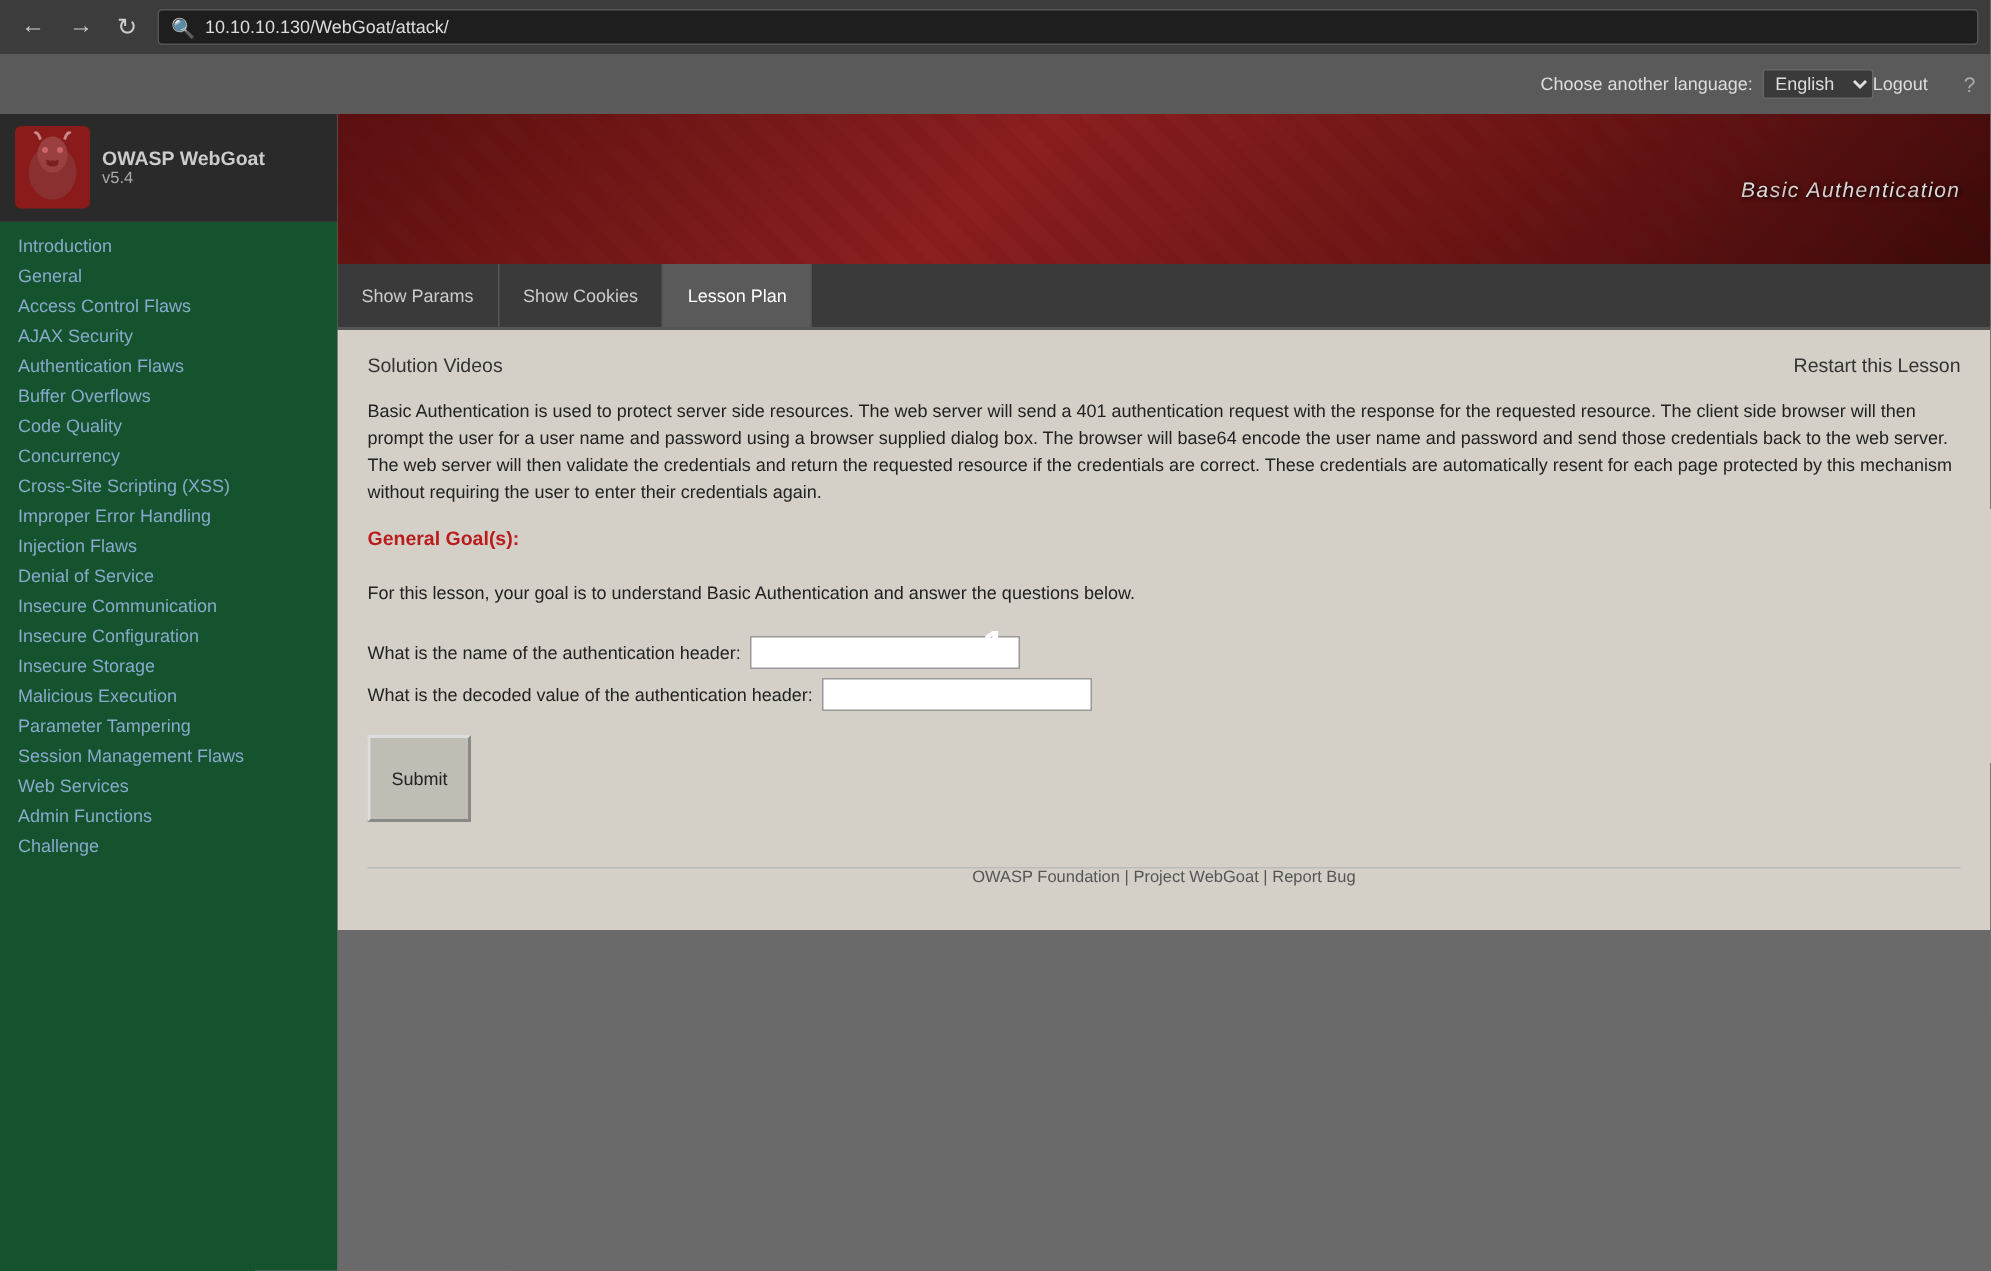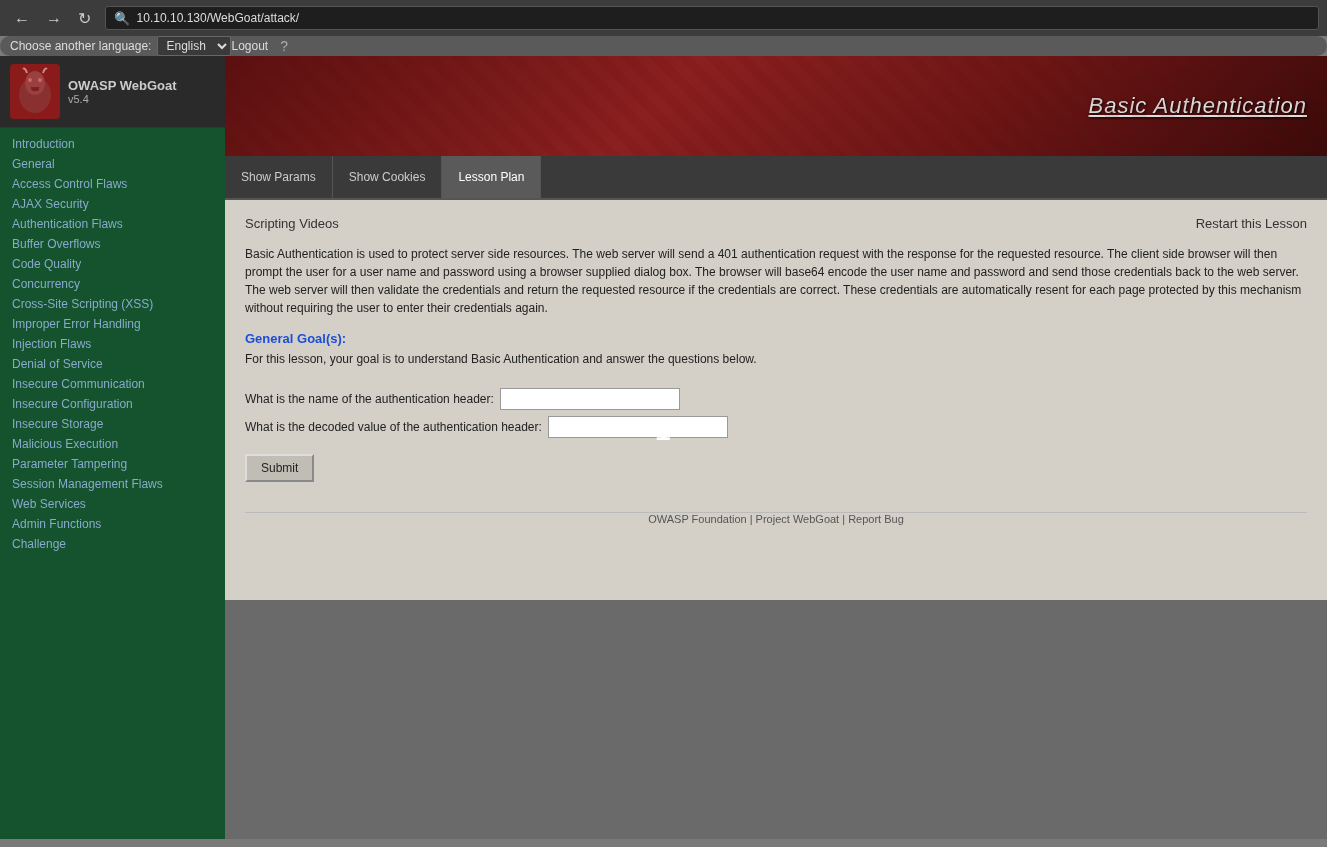--- a/index.html
+++ b/index.html
@@ -49,46 +49,45 @@
     }
     .search-icon-browser {
       color: #aaa;
       margin-right: 6px;
       font-size: 13px;
     }
 
     
     .top-bar {
       background: #5a5a5a;
-      height: 20px;
+      height: 40px;
       display: flex;
       align-items: center;
       padding: 0 10px;
-      justify-content: flex-start;
-      border-radius: 12px;
+      justify-content: flex-end;
     }
     .language-section {
       display: flex;
       align-items: center;
       gap: 6px;
       color: #ddd;
       font-size: 12px;
     }
     .language-select {
       background: #3a3a3a;
       border: 1px solid #666;
       color: #ddd;
       padding: 1px 4px;
       font-size: 12px;
       border-radius: 2px;
     }
     .top-bar-right {
       display: flex;
       align-items: center;
-      gap: 12px;
+      gap: 24px;
     }
     .logout-link {
       color: #ddd;
       text-decoration: none;
       font-size: 12px;
       cursor: pointer;
     }
     .help-icon {
       color: #aaa;
       font-size: 14px;
@@ -156,26 +155,25 @@
       background: linear-gradient(135deg, #5a1010 0%, #8b2020 40%, #6a1515 70%, #3a0a0a 100%);
       position: relative;
       display: flex;
       align-items: center;
       justify-content: flex-end;
       padding-right: 20px;
       overflow: hidden;
     }
     .banner-title {
       color: #ddd;
-      font-size: 22px;
+      font-size: 14px;
       font-weight: normal;
       font-style: italic;
       text-shadow: 1px 1px 3px #000;
       letter-spacing: 1px;
-      text-decoration: underline;
     }
     .banner-decoration {
       position: absolute;
       left: 0;
       top: 0;
       right: 0;
       bottom: 0;
       opacity: 0.3;
       background: repeating-linear-gradient(
         45deg,
@@ -235,22 +233,22 @@
     }
     .lesson-description {
       font-size: 12px;
       color: #222;
       line-height: 1.5;
       margin-bottom: 14px;
     }
     .lesson-goal-title {
       font-size: 13px;
       font-weight: bold;
-      color: #1d4ed8;
-      margin-bottom: 4px;
+      color: #b91c1c;
+      margin-bottom: 20px;
     }
     .lesson-goal-text {
       font-size: 12px;
       color: #222;
       line-height: 1.5;
       margin-bottom: 20px;
     }
     .form-section {
       margin-bottom: 16px;
     }
@@ -269,21 +267,21 @@
       width: 180px;
       height: 22px;
       border: 1px solid #999;
       background: #fff;
       padding: 2px 4px;
       font-size: 12px;
     }
     .submit-btn {
       background: #c0bdb5;
       border: 2px outset #ddd;
-      padding: 5px 14px;
+      padding: 20px 14px;
       font-size: 12px;
       cursor: pointer;
       color: #222;
     }
 
     
     .lesson-footer {
       margin-top: 30px;
       border-top: 1px solid #bbb;
       text-align: center;
@@ -397,21 +395,21 @@
 
     <div class="tab-bar">
       <div class="tab-item">Show Params</div>
       <div class="tab-item">Show Cookies</div>
       <div class="tab-item active">Lesson Plan</div>
     </div>
 
     <div class="lesson-content">
 
       <div class="lesson-header">
-        <a class="solution-videos-link">Scripting Videos</a>
+        <a class="solution-videos-link">Solution Videos</a>
         <a class="restart-lesson-link">Restart this Lesson</a>
       </div>
 
       <p class="lesson-description">Basic Authentication is used to protect server side resources. The web server will send a 401 authentication request with the response for the requested resource. The client side browser will then prompt the user for a user name and password using a browser supplied dialog box. The browser will base64 encode the user name and password and send those credentials back to the web server. The web server will then validate the credentials and return the requested resource if the credentials are correct. These credentials are automatically resent for each page protected by this mechanism without requiring the user to enter their credentials again.</p>
 
       <div class="lesson-goal-title">General Goal(s):</div>
       <p class="lesson-goal-text">For this lesson, your goal is to understand Basic Authentication and answer the questions below.</p>
 
       <div class="form-section">
         <div class="form-row">

